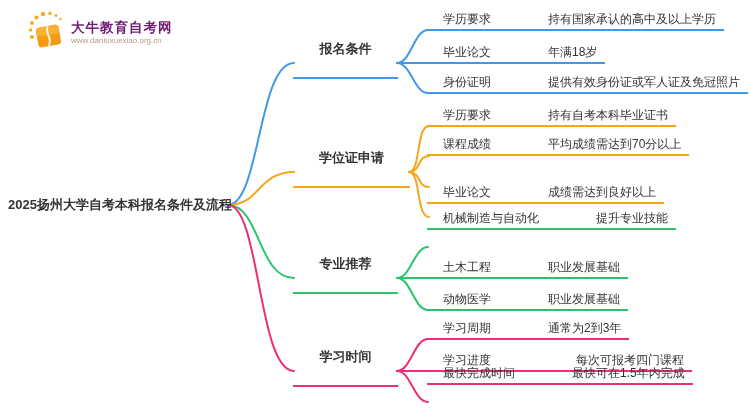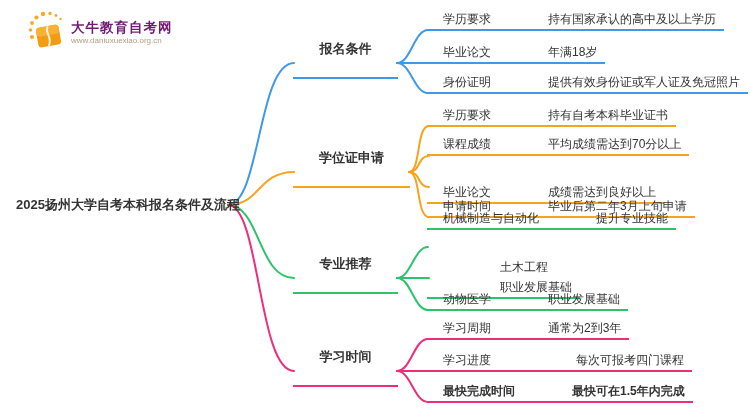--- a/index.html
+++ b/index.html
@@ -10,21 +10,21 @@
   .stage{
     position:relative; width:750px; height:410px; overflow:hidden; background:#ffffff;
     font-family:"Liberation Sans","DejaVu Sans",sans-serif; color:var(--text);
   }
   svg.lines{position:absolute;left:0;top:0;z-index:0;}
   svg.lines path{fill:none;stroke-width:2;stroke-linecap:round;}
   .st-blue{stroke:var(--blue);} .st-orange{stroke:var(--orange);}
   .st-green{stroke:var(--green);} .st-pink{stroke:var(--pink);}
 
   .center-node{
-    position:absolute; left:16px; top:195px; line-height:20px;
+    position:absolute; left:8px; top:195px; line-height:20px;
     font-size:13px; font-weight:600; color:var(--text); z-index:2; white-space:nowrap;
   }
   .branch-label{
     position:absolute; left:293px; width:105px; line-height:20px; padding-bottom:18px;
     border-bottom:2px solid; text-align:center; font-size:13px; font-weight:600;
     z-index:2; white-space:nowrap;
   }
   .row{
     position:absolute; left:427px; line-height:20px; padding:0 8px 0 16px;
     border-bottom:2px solid; font-size:12px; z-index:2; white-space:nowrap;
@@ -120,44 +120,40 @@
     <span class="v">持有自考本科毕业证书</span>
   </div>
   <div class="row b-orange" style="top:134px;">
     <span class="k">课程成绩</span>
     <span class="v">平均成绩需达到70分以上</span>
   </div>
   <div class="row b-orange" style="top:174px;margin-top:8px;">
     <span class="k">毕业论文</span>
     <span class="v">成绩需达到良好以上</span>
   </div>
-  <div class="row b-orange" style="top:196px;">
-    <span class="k">申请时间</span>
-    <span class="v">毕业后第二年3月上旬申请</span>
-  </div>
 
   <div class="row b-green" style="top:208px;">
     <span class="k">机械制造与自动化</span>
     <span class="v">提升专业技能</span>
   </div>
-  <div class="row b-green" style="top:257px;flex-direction:column;">
+  <div class="row b-green" style="top:257px;">
     <span class="k">土木工程</span>
     <span class="v">职业发展基础</span>
   </div>
   <div class="row b-green" style="top:289px;">
     <span class="k">动物医学</span>
     <span class="v">职业发展基础</span>
   </div>
 
   <div class="row b-pink" style="top:318px;">
     <span class="k">学习周期</span>
     <span class="v">通常为2到3年</span>
   </div>
   <div class="row b-pink" style="top:350px;gap:28px;">
     <span class="k">学习进度</span>
     <span class="v">每次可报考四门课程</span>
   </div>
-  <div class="row b-pink" style="top:381px;font-weight:bold;">
+  <div class="row b-pink" style="top:363px;">
     <span class="k">最快完成时间</span>
     <span class="v">最快可在1.5年内完成</span>
   </div>
 
 </div>
 
 </body></html>

